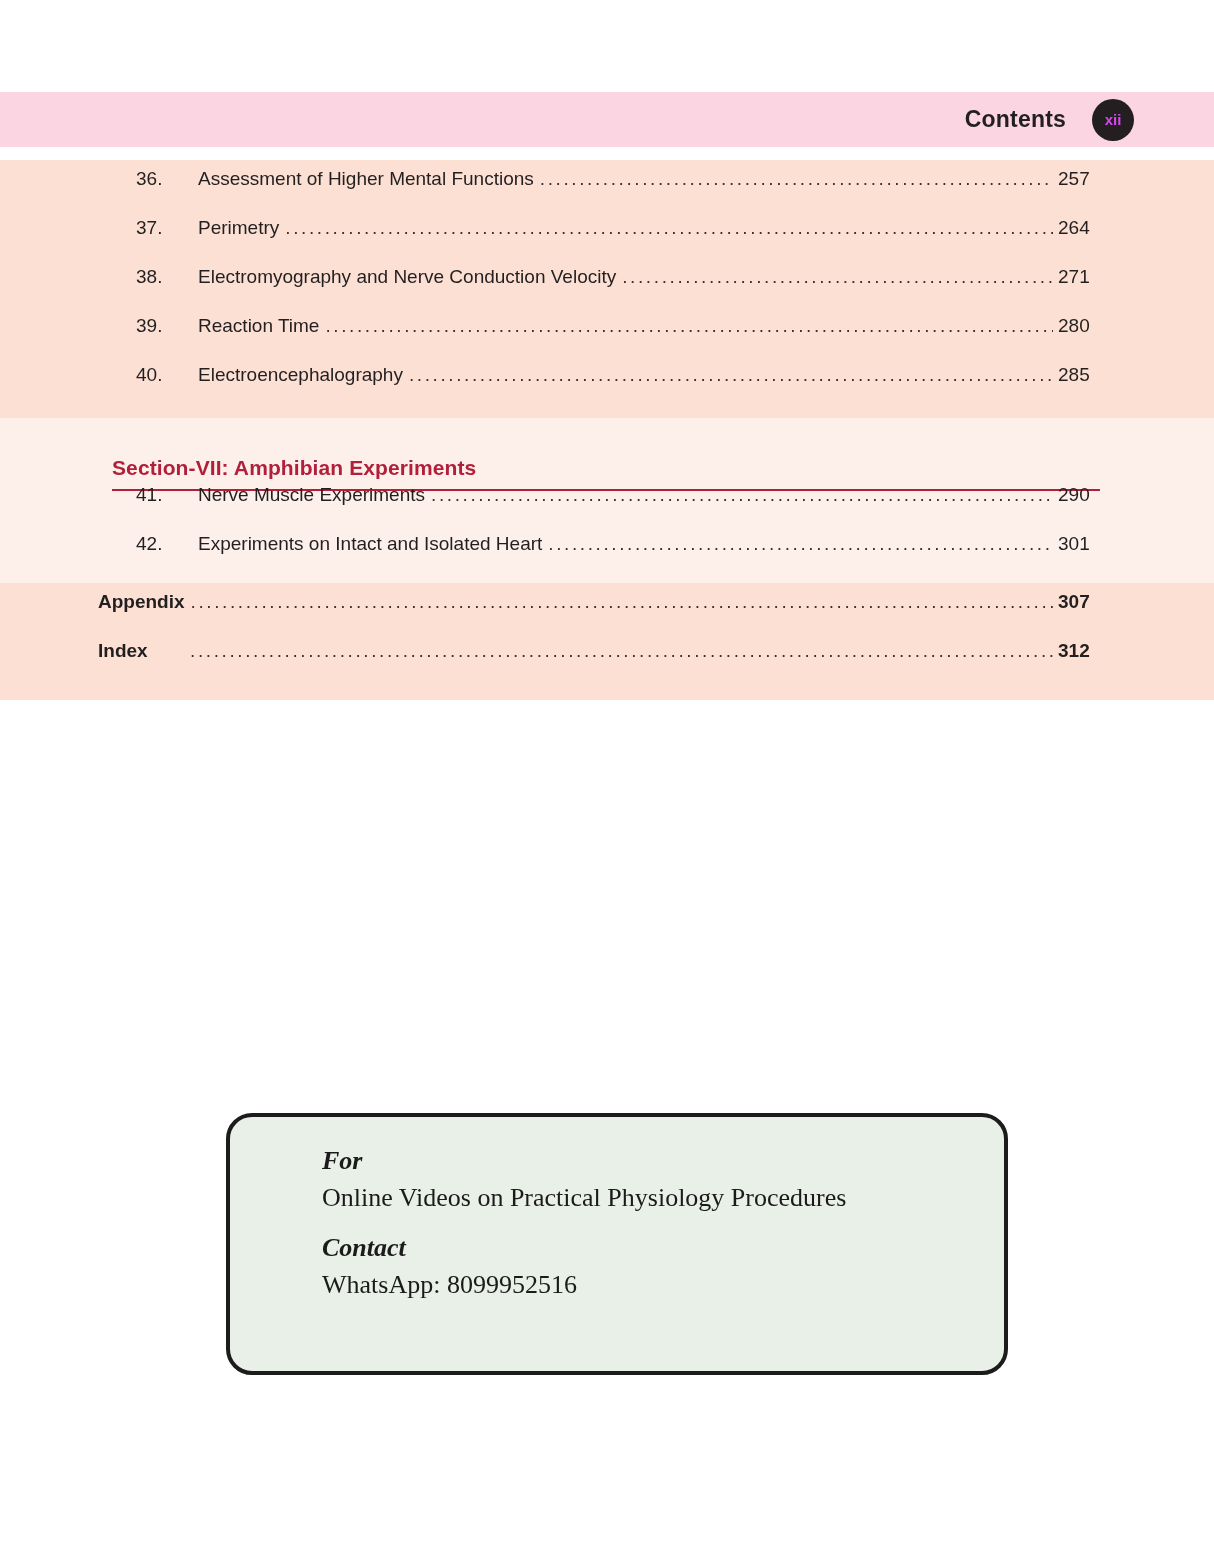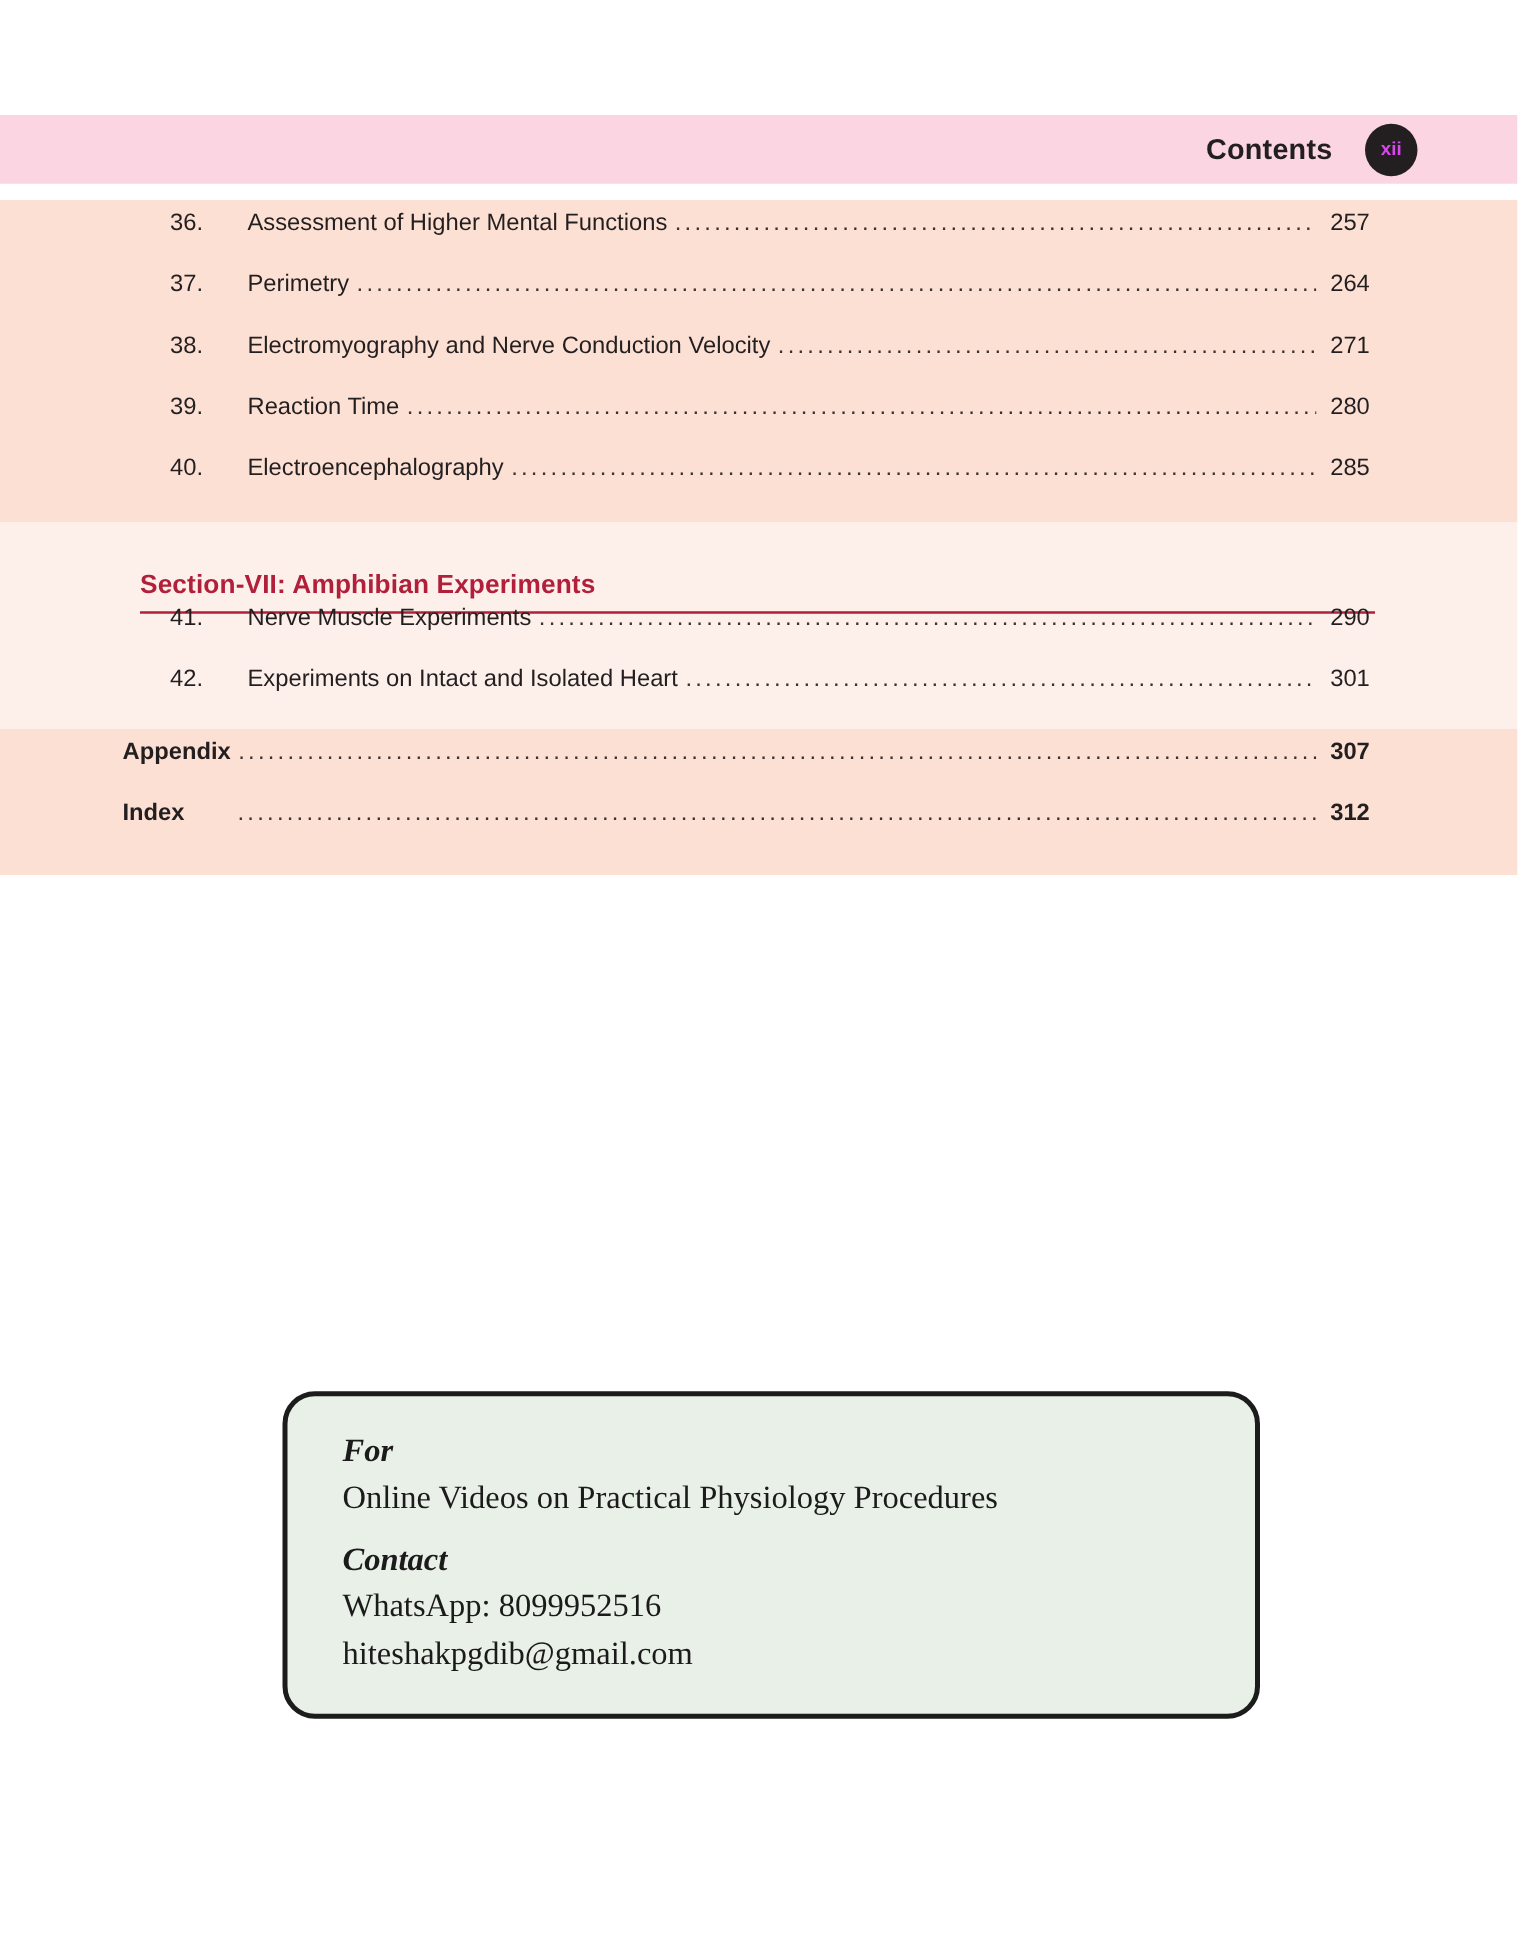--- a/index.html
+++ b/index.html
@@ -102,21 +102,21 @@
     white-space: nowrap;
     letter-spacing: 2.6px;
     font-size: 19px;
     color: #3a3230;
     margin: 0 5px 0 0;
     min-width: 10px;
   }
   .toc-page {
     flex: none;
     width: 44px;
-    text-align: center;
+    text-align: left;
   }
 
   
   .toc-row.bold .toc-title,
   .toc-row.bold .toc-page { font-weight: bold; }
   .toc-row.bold .toc-title { padding-left: 98px; }
 
   
   .section-head {
     position: absolute;
@@ -143,20 +143,21 @@
     left: 226px;
     top: 1113px;
     width: 782px;
     height: 262px;
     background: #e9f0e7;
     border: 4px solid #1c1c1c;
     border-radius: 26px;
     box-sizing: border-box;
     font-family: "Liberation Serif", serif;
     color: #1b1b1b;
+    padding-left: 48px;
   }
   .contact-inner {
     padding: 26px 0 0 44px;
   }
   .contact-lead {
     font-size: 26px;
     font-weight: bold;
     font-style: italic;
     line-height: 1.38;
   }
@@ -248,15 +249,14 @@
   </li>
 </ul>
 
 <div class="contact-box">
   <div class="contact-inner">
     <div class="contact-lead">For</div>
     <div class="contact-line">Online Videos on Practical Physiology Procedures</div>
     <div class="contact-gap"></div>
     <div class="contact-lead">Contact</div>
     <div class="contact-line">WhatsApp: 8099952516</div>
-    <div class="contact-line">hiteshakpgdib@gmail.com</div>
   </div>
 </div>
 
 </body></html>

